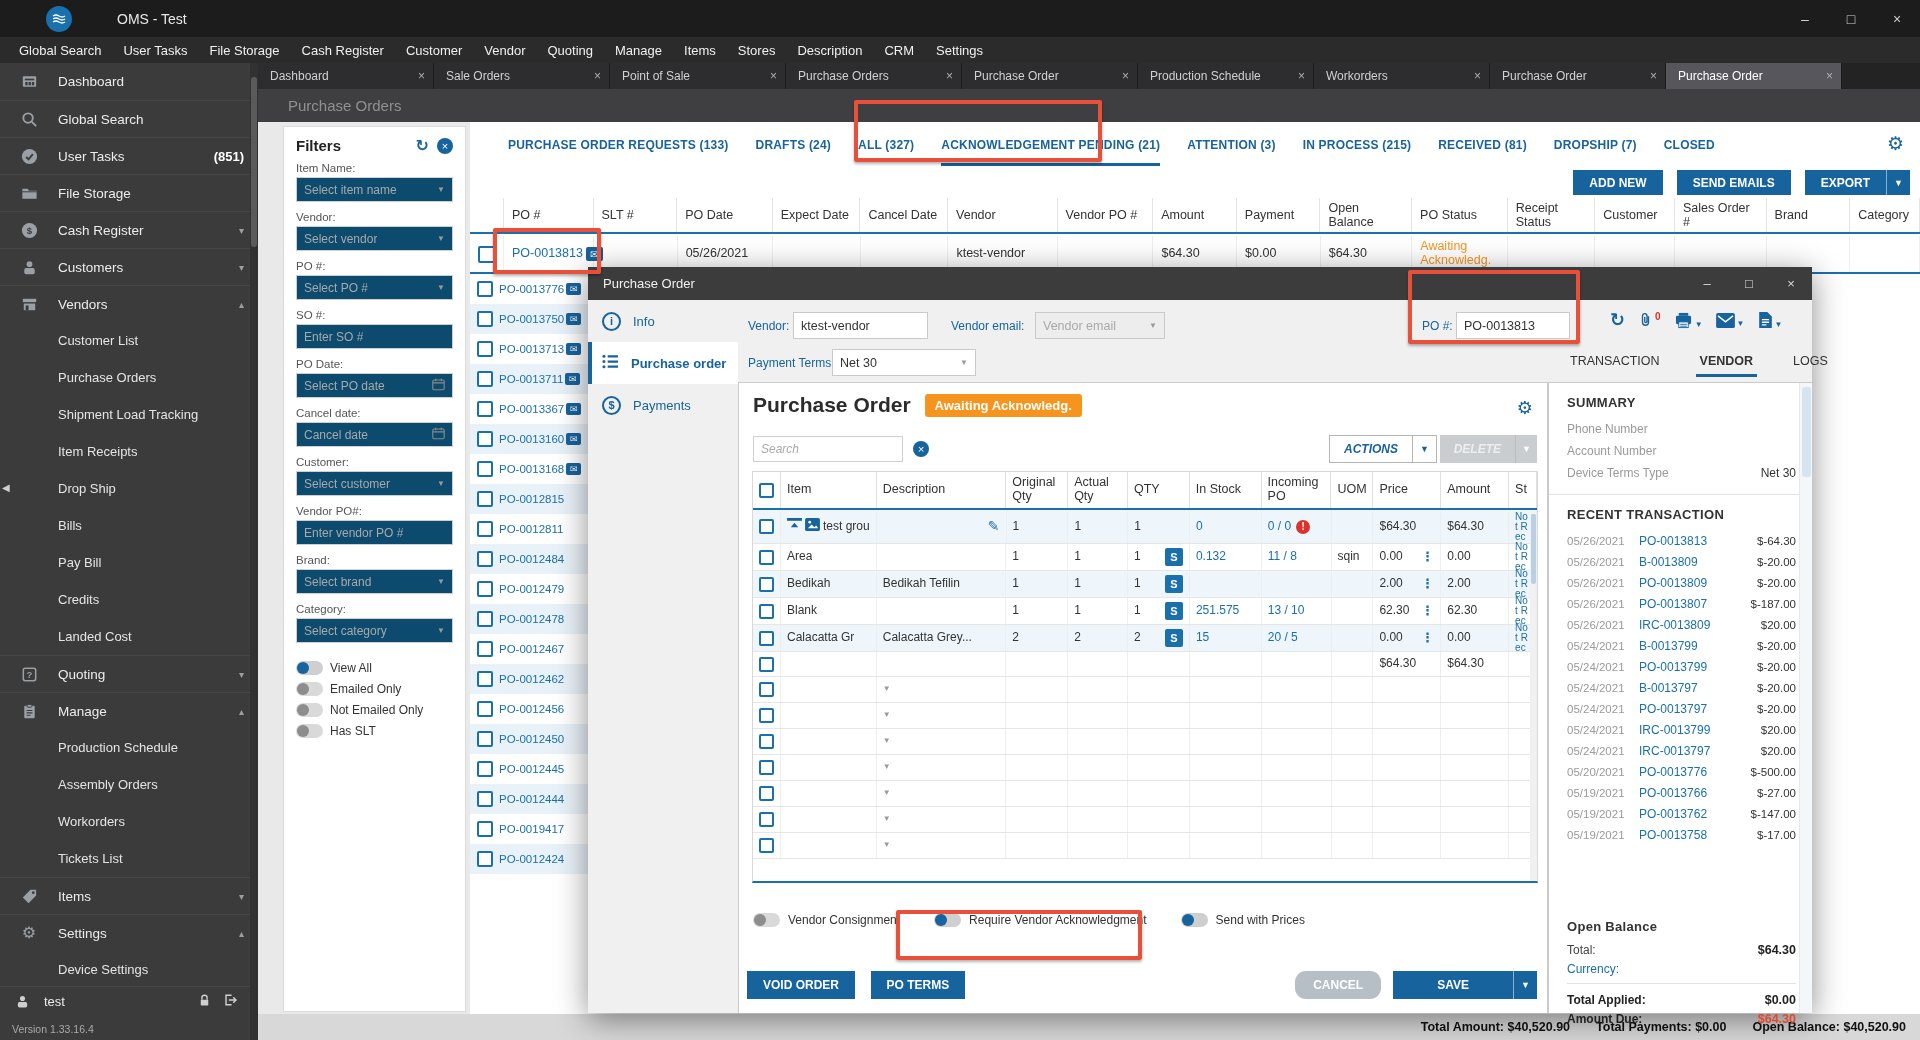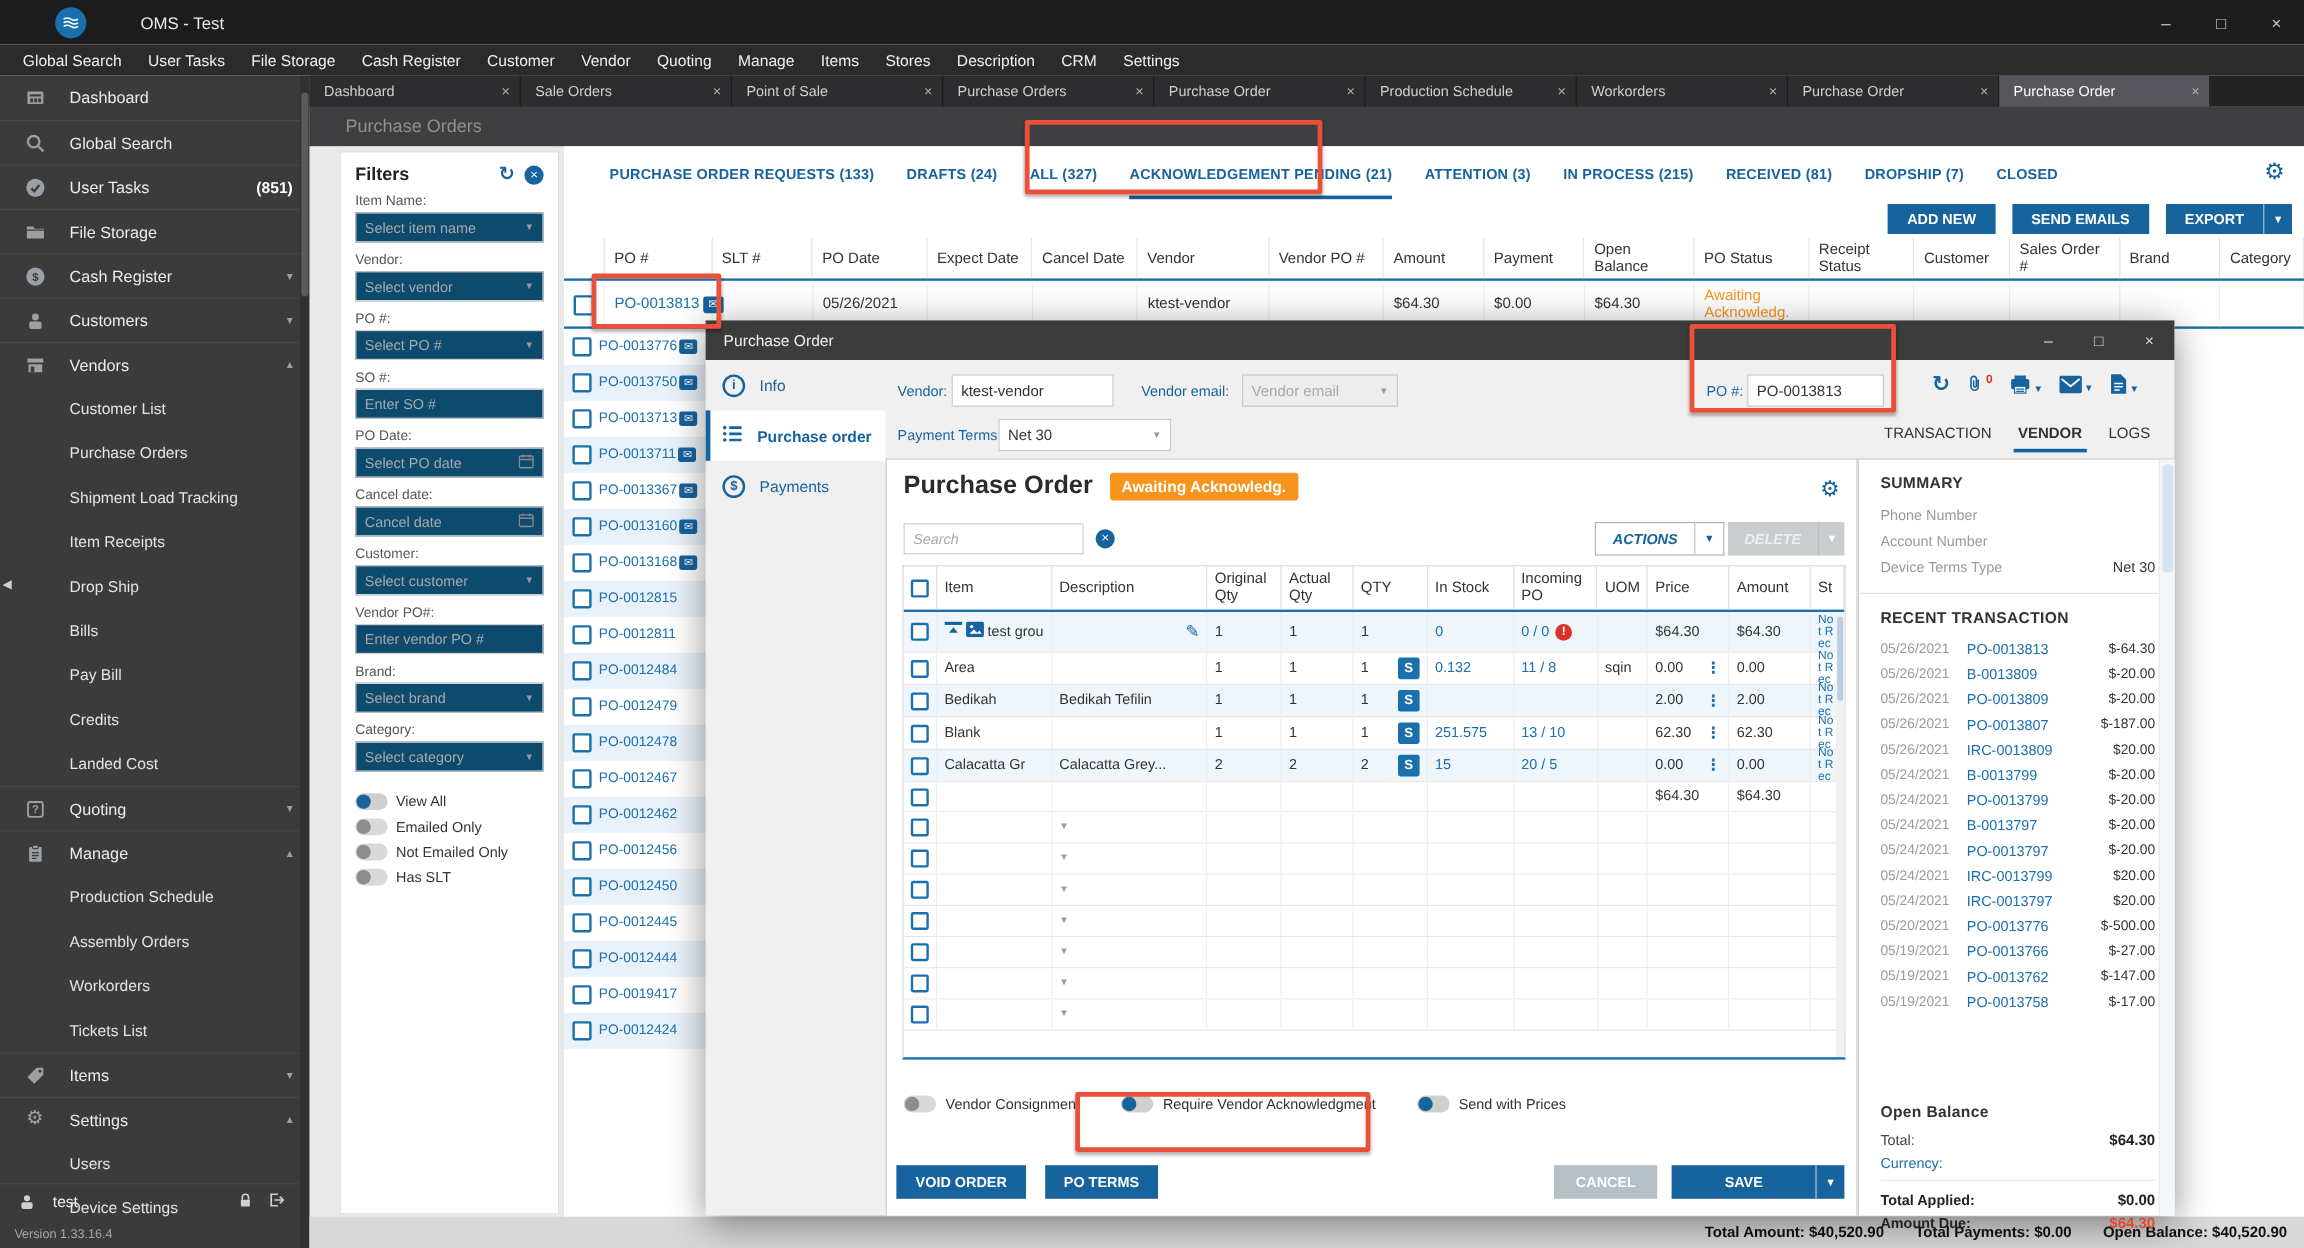--- a/index.html
+++ b/index.html
@@ -104,21 +104,21 @@
   .m-nav .ni.active { background:#fff; border-left:4px solid #17639e; padding-left:10px; font-weight:bold; }
   .circ-ic { width:19px; height:19px; border:2px solid #17639e; border-radius:50%; color:#17639e; font-size:11px; font-weight:bold; display:flex; align-items:center; justify-content:center; flex:none; }
   .mlabel { color:#17639e; font-size:12px; white-space:nowrap; }
   .minput { background:#fff; border:1px solid #c9c9c9; height:27px; display:flex; align-items:center; padding:0 7px; font-size:12.5px; color:#333; }
   .minput.gray { background:#ededed; color:#a9a9a9; }
   .minput .dd { margin-left:auto; color:#9a9a9a; font-size:8px; }
   .mic-row { position:absolute; display:flex; align-items:center; gap:13px; }
   .micgrp { display:flex; align-items:flex-end; gap:2px; }
   .micgrp .dd { color:#17639e; font-size:8px; }
   .clipnum { color:#d9342b; font-size:10px; font-weight:bold; position:relative; top:-7px; }
-  .ptabs { position:absolute; display:flex; gap:22px; }
+  .ptabs { position:absolute; display:flex; gap:40px; }
   .ptab { color:#333; font-size:12.5px; padding-bottom:9px; position:relative; white-space:nowrap; }
   .ptab.active { font-weight:bold; }
   .ptab.active:after { content:""; position:absolute; left:-4px; right:-4px; bottom:0; height:3px; background:#17639e; }
 
   .m-main { position:absolute; left:150px; top:115px; width:810px; bottom:0; background:#fff; border:1px solid #cccccc; border-bottom:none; }
   .mheading { position:absolute; left:14px; top:10px; display:flex; align-items:center; gap:14px; }
   .mheading h1 { font-size:21px; color:#2b2b2b; font-weight:600; }
   .badge { background:#f7941e; color:#fff; font-weight:bold; font-size:13px; padding:4px 10px; border-radius:3px; }
   .m-gear { position:absolute; right:14px; top:14px; color:#17639e; font-size:18px; }
   .msearch { position:absolute; left:14px; top:52px; right:10px; height:28px;font-style:italic; }
@@ -147,21 +147,21 @@
   .emptydd { color:#9b9b9b; font-size:8px; }
   .it-scroll { position:absolute; right:0; top:40px; width:7px; bottom:0; background:#f1f1f1; }
   .it-scroll i { position:absolute; left:1px; top:2px; width:5px; height:70px; background:#b9cfe3; border-radius:2px; }
 
   .togrow { position:absolute; left:14px; top:530px; display:flex; align-items:center; gap:34px; }
   .tog { display:flex; align-items:center; gap:8px; }
   .tog span { font-size:12px; color:#333; }
   .mbtns { position:absolute; left:8px; right:10px; top:588px; height:30px; }
   .mbtn { background:#17639e; color:#fff; font-weight:bold; font-size:12px; height:28px; display:inline-flex; align-items:center; justify-content:center; padding:0 16px; margin-right:12px; }
   .mright { position:absolute; right:0; top:0; display:flex; }
-  .cancelbtn { background:#b6bfc6; color:#fff; font-weight:bold; font-size:12px; height:28px; display:flex; align-items:center; padding:0 18px; margin-right:12px; }
+  .cancelbtn { background:#b6bfc6; color:#fff; font-weight:bold; font-size:12px; height:28px; display:flex; align-items:center; padding:0 18px; margin-right:12px;border-radius:11px; }
   .savegrp { display:flex; }
   .savebtn { background:#17639e; color:#fff; font-weight:bold; font-size:12px; height:28px; display:flex; align-items:center; padding:0 44px; }
   .savecaret { background:#17639e; color:#fff; width:24px; height:28px; display:flex; align-items:center; justify-content:center; font-size:9px; border-left:1px solid rgba(255,255,255,.5); }
 
   .m-rpanel { position:absolute; left:960px; top:115px; right:0; bottom:0; background:#fff; border-left:1px solid #c9c9c9; border-top:1px solid #c9c9c9; padding:12px 16px 0 18px; }
   .rp-sec-title { font-size:13px; font-weight:bold; color:#333; letter-spacing:.3px; }
   .sumrow { display:flex; height:22px; align-items:center; }
   .sumrow .l { color:#9a9a9a; font-size:12px; }
   .sumrow .v { margin-left:auto; color:#333; font-size:12px; }
   .rp-div { border-top:1px solid #e3e3e3; margin:10px 0 12px -18px; margin-right:-16px; }
@@ -359,23 +359,20 @@
         </span>
         <span class="slbl">Items</span>
         <span class="schev">▾</span>
       </div>
       <div class="side-item">
         <span class="sic">
           <span class="uic">⚙</span>
         </span>
         <span class="slbl">Settings</span>
         <span class="schev">▴</span>
-      </div>
-      <div class="side-item sub">
-        <span class="slbl">Users</span>
       </div>
       <div class="side-item sub">
         <span class="slbl">Device Settings</span>
       </div>
     </div>
   <div class="side-user">
     <span class="sic" style="width:44px;display:flex;justify-content:center;">
       <svg width="17" height="17" viewBox="0 0 20 20" fill="#cfcfcf">
           <circle cx="10" cy="6.5" r="3"></circle>
           <rect x="4.5" y="10.5" width="11" height="6.5" rx="2"></rect>

